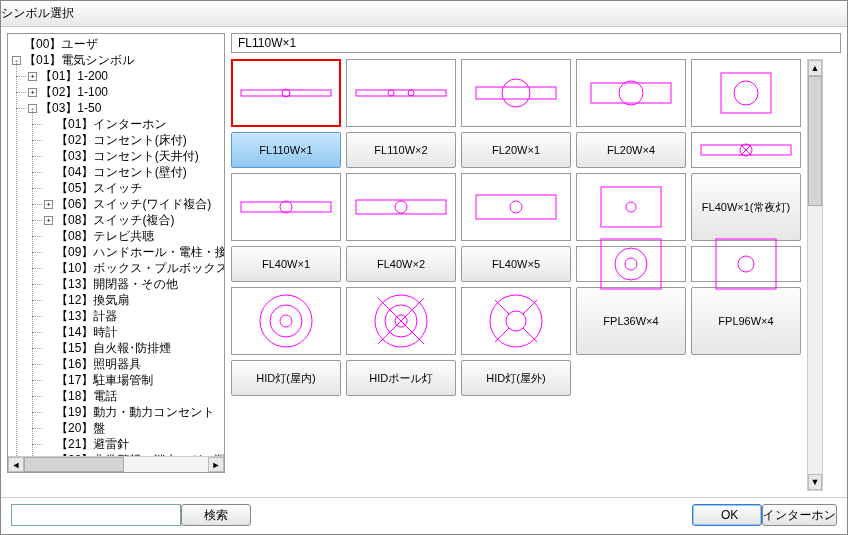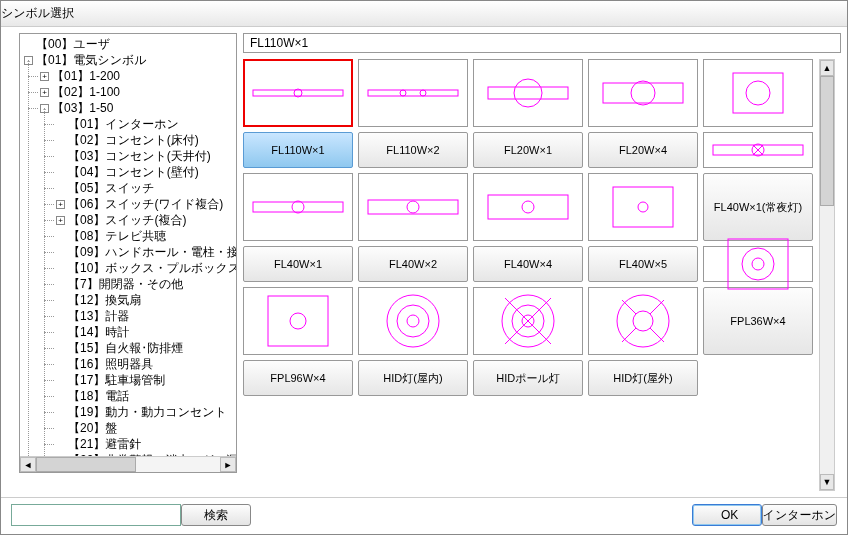--- a/index.html
+++ b/index.html
@@ -1,18 +1,18 @@
 <!DOCTYPE html>
 <html><head>
 <meta charset="utf-8">
 <style>
 * { box-sizing: border-box; margin: 0; padding: 0; }
 body { font-family: "MS UI Gothic", sans-serif; font-size: 12px; background: #fff; width: 848px; height: 535px; overflow: hidden; border: 1px solid #888; }
 .titlebar { background: linear-gradient(#fff,#e8e8e8); padding: 4px 0; border-bottom: 1px solid #ccc; }
-.main { display: flex; height: 470px; padding: 6px; gap: 6px; margin-left: 12px; }
+.main { display: flex; height: 470px; padding: 6px; gap: 6px; }
 .left { width: 218px; display: flex; flex-direction: column; gap: 4px; }
 .tree-wrap { border: 1px solid #999; height: 440px; overflow: hidden; position: relative; background: #fff; }
 .tree { padding: 2px 0 2px 0; height: 100%; overflow: hidden; }
 .tree ul { list-style: none; padding-left: 16px; }
 .tree > ul { padding-left: 4px; }
 .tree li { white-space: nowrap; line-height: 16px; position: relative; }
 .tree li::before { content: ""; position: absolute; left: -12px; top: 8px; width: 10px; border-top: 1px dotted #999; }
 .tree li::after { content: ""; position: absolute; left: -12px; top: -8px; height: 100%; border-left: 1px dotted #999; }
 .tree > ul > li::after, .tree > ul > li::before { display:none; }
 .toggle { display: inline-block; width: 9px; height: 9px; border: 1px solid #888; font-size: 8px; line-height: 7px; text-align: center; margin-right: 3px; background: #fff; cursor: pointer; vertical-align: middle; }
@@ -61,21 +61,21 @@
                   <li><span class="leaf-pad"></span><span>【01】インターホン</span></li>
                   <li><span class="leaf-pad"></span><span>【02】コンセント(床付)</span></li>
                   <li><span class="leaf-pad"></span><span>【03】コンセント(天井付)</span></li>
                   <li><span class="leaf-pad"></span><span>【04】コンセント(壁付)</span></li>
                   <li><span class="leaf-pad"></span><span>【05】スイッチ</span></li>
                   <li><span class="toggle">+</span><span>【06】スイッチ(ワイド複合)</span></li>
                   <li><span class="toggle">+</span><span>【08】スイッチ(複合)</span></li>
                   <li><span class="leaf-pad"></span><span>【08】テレビ共聴</span></li>
                   <li><span class="leaf-pad"></span><span>【09】ハンドホール・電柱・接地杭</span></li>
                   <li><span class="leaf-pad"></span><span>【10】ボックス・プルボックス</span></li>
-                  <li><span class="leaf-pad"></span><span>【7】開閉器・その他</span></li>
+                  <li><span class="leaf-pad"></span><span>【13】開閉器・その他</span></li>
                   <li><span class="leaf-pad"></span><span>【12】換気扇</span></li>
                   <li><span class="leaf-pad"></span><span>【13】計器</span></li>
                   <li><span class="leaf-pad"></span><span>【14】時計</span></li>
                   <li><span class="leaf-pad"></span><span>【15】自火報･防排煙</span></li>
                   <li><span class="leaf-pad"></span><span>【16】照明器具</span></li>
                   <li><span class="leaf-pad"></span><span>【17】駐車場管制</span></li>
                   <li><span class="leaf-pad"></span><span>【18】電話</span></li>
                   <li><span class="leaf-pad"></span><span>【19】動力・動力コンセント</span></li>
                   <li><span class="leaf-pad"></span><span>【20】盤</span></li>
                   <li><span class="leaf-pad"></span><span>【21】避雷針</span></li>
@@ -170,21 +170,20 @@
         <div class="cell-img">
             <svg width="100" height="50">
               <rect x="20" y="5" width="60" height="40" fill="none" stroke="#f0f"></rect>
               <circle cx="50" cy="25" r="5" fill="none" stroke="#f0f"></circle>
             </svg>
           </div>
 
         <div class="cell-btn">FL40W×1(常夜灯)</div>
         <div class="cell-btn">FL40W×1</div>
         <div class="cell-btn">FL40W×2</div>
-        <div class="cell-btn">FL40W×4</div>
         <div class="cell-btn">FL40W×5</div>
 
         <div class="cell-img">
             <svg width="100" height="60">
               <rect x="20" y="5" width="60" height="50" fill="none" stroke="#f0f"></rect>
               <circle cx="50" cy="30" r="16" fill="none" stroke="#f0f"></circle>
               <circle cx="50" cy="30" r="6" fill="none" stroke="#f0f"></circle>
             </svg>
           </div>
         <div class="cell-img">

